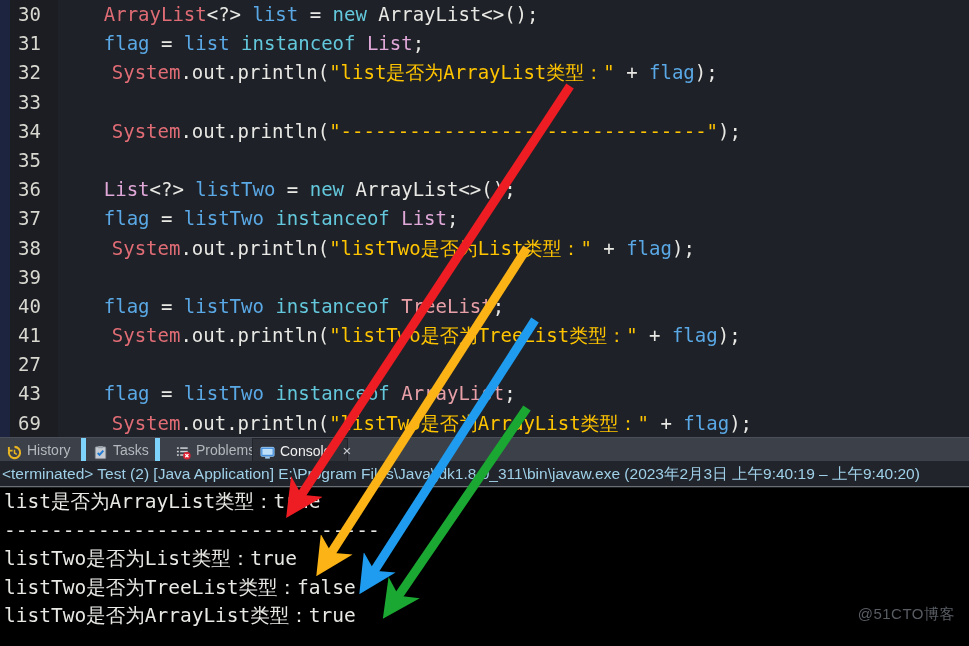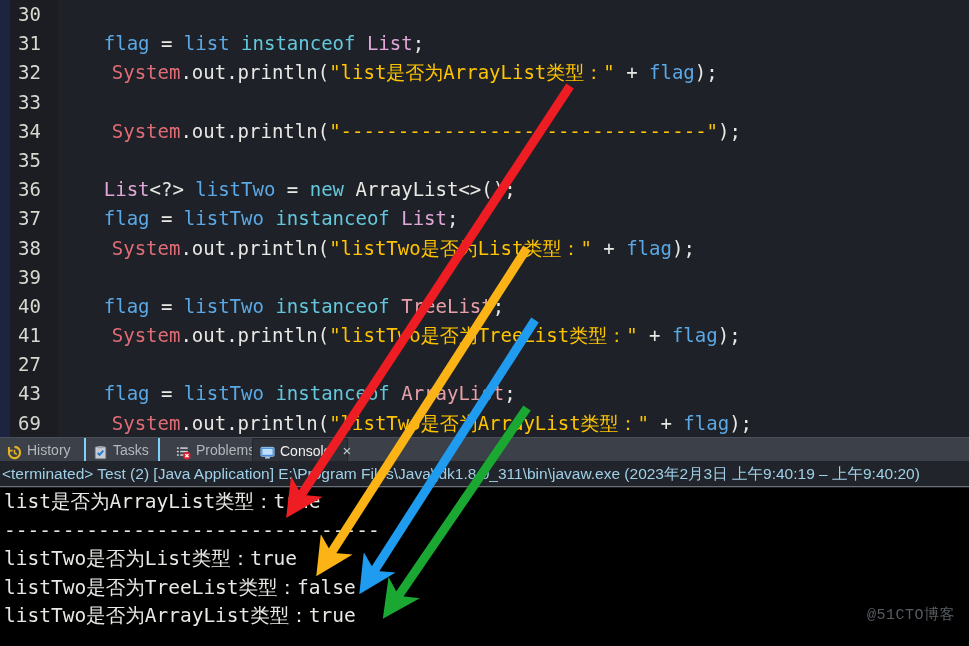--- a/index.html
+++ b/index.html
@@ -53,21 +53,21 @@
     position:absolute;left:0;top:437px;width:969px;height:24px;
     background:#3c4049;
     border-top:1px solid #4a4f59;
     font-family:"Liberation Sans","DejaVu Sans",sans-serif;
   }
   .tab{
     position:absolute;top:0;height:24px;line-height:24px;
     font-size:14px;color:#b4b8bd;
     display:flex;align-items:center;gap:5px;
     padding:0 7px;box-sizing:border-box;
-    border-right:2px solid #7dd3fc;
+    border-right:5px solid #7dd3fc;
   }
   .tab.active{
     background:#2e3238;color:#f0f0f0;
     border:1px solid #21242a;border-bottom:none;
   }
   .tab .ticon{
     width:15px;height:15px;display:inline-block;
     position:relative;flex:0 0 15px;
   }
   .tab-close{
@@ -95,40 +95,41 @@
   .cline{
     height:28.5px;line-height:28.5px;
     font-size:19.5px;color:#e8e8e4;
     white-space:pre;padding-left:4px;
     font-family:"DejaVu Sans Mono","Liberation Mono",monospace;
   }
 
   .watermark{
     position:absolute;right:14px;bottom:12px;
     color:#585c63;font-size:15px;
-    font-family:Liberation Mono, monospace;
+    font-family:Liberation Sans, sans-serif;
     letter-spacing:.5px;
   }
 
   .arrows{
     position:absolute;left:0;top:0;width:969px;height:646px;
     pointer-events:none;
   }
 </style>
 </head>
 <body>
 
 <div id="root">
 
   <div class="editor">
     <div class="editor-stripe"></div>
     <div class="gutter"></div>
     <div id="code-lines">
         <div class="ln-row">
           <div class="lnum">30</div>
+          <div class="code"><span class="t-plain">    </span><span class="t-type">ArrayList</span><span class="t-white">&lt;?&gt; </span><span class="t-blue">list</span><span class="t-white"> = </span><span class="t-cyan">new</span><span class="t-white"> ArrayList&lt;&gt;();</span></div>
         </div>
         <div class="ln-row">
           <div class="lnum">31</div>
           <div class="code"><span class="t-plain">    </span><span class="t-blue">flag</span><span class="t-white"> = </span><span class="t-blue">list</span><span class="t-cyan"> instanceof</span><span class="t-white"> </span><span class="t-kwpink">List</span><span class="t-white">;</span></div>
         </div>
         <div class="ln-row">
           <div class="lnum">32</div>
           <div class="code"><span class="t-plain">    </span><span class="t-sys">System</span><span class="t-white">.out.println(</span><span class="t-str">"list是否为ArrayList类型："</span><span class="t-white"> + </span><span class="t-blue">flag</span><span class="t-white">);</span></div>
         </div>
         <div class="ln-row">

